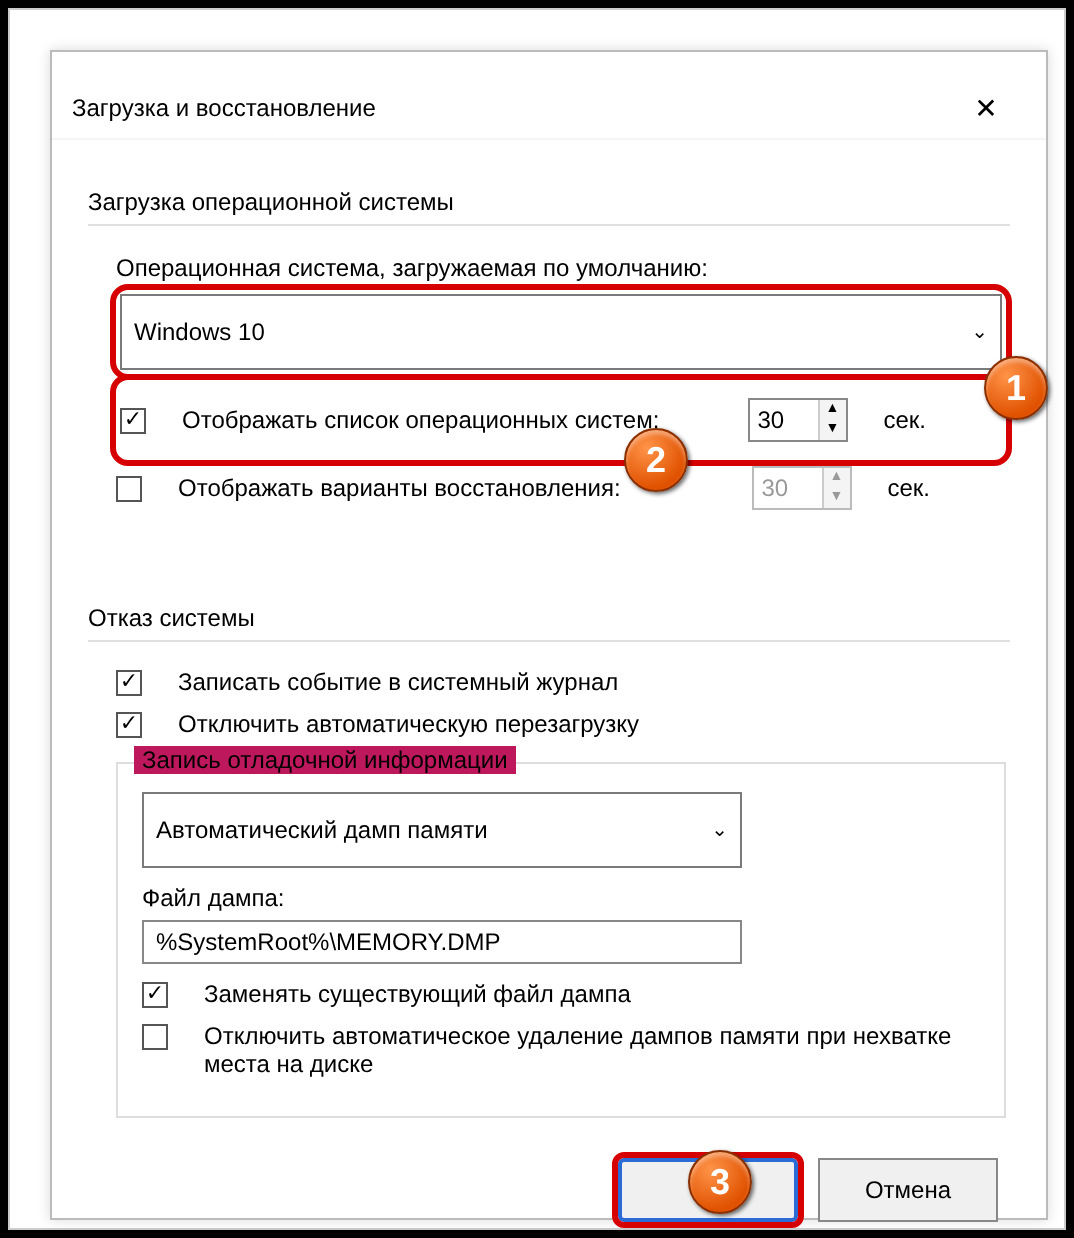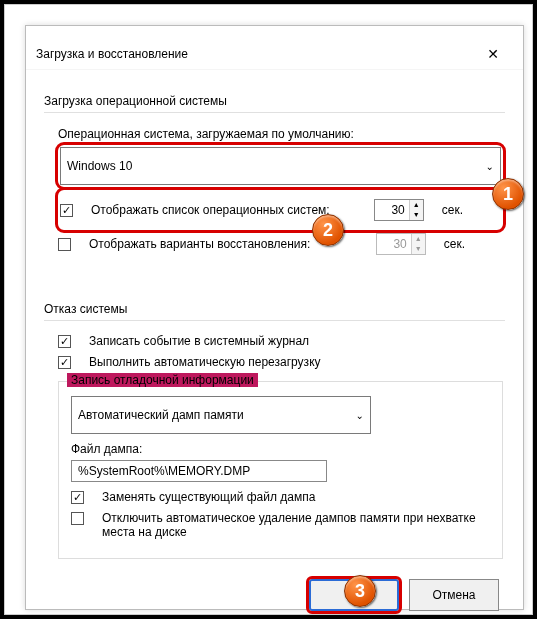--- a/index.html
+++ b/index.html
@@ -82,21 +82,21 @@
   .cb.checked::before { content: "✓"; }
   .spinner {
     width: 50px; height: 22px;
     border: 1px solid #888;
     background: #fff;
     display: flex; align-items: center;
     padding: 0 4px;
     font-size: 12px;
     position: relative;
   }
-  .spinner .val { flex: 1; text-align: right; padding-right: 4px; }
+  .spinner .val { flex: 1; text-align: left; padding-right: 4px; }
   .spinner .btns {
     width: 14px;
     display: flex; flex-direction: column;
     margin-right: -4px;
   }
   .spinner .btns div {
     height: 10px; font-size: 7px; line-height: 10px;
     text-align: center;
     border-left: 1px solid #ccc;
     background: #f4f4f4;
@@ -108,21 +108,21 @@
     margin-top: 6px;
     position: relative;
   }
   .sub-label {
     position: absolute; top: -9px; left: 8px;
     background: #be185d; padding: 0 4px;
     font-size: 12px;
   }
   .combo.small { width: 300px; }
   .textbox {
-    width: 256px; height: 22px;
+    width: 300px; height: 22px;
     border: 1px solid #888;
     background: #fff;
     padding: 2px 6px;
     font-size: 12px;
   }
   .buttonbar {
     display: flex; justify-content: flex-end; gap: 10px;
     margin-top: 18px;
     padding-right: 6px;
   }
@@ -222,21 +222,21 @@
       <div class="group" style="margin-top:38px">
         <div class="group-label">Отказ системы</div>
         <div class="sep-line"></div>
         <div class="group-body">
           <div class="row">
             <span class="cb checked"></span>
             <span>Записать событие в системный журнал</span>
           </div>
           <div class="row">
             <span class="cb checked"></span>
-            <span>Выполнить автоматическую перезагрузку</span>
+            <span>Отключить автоматическую перезагрузку</span>
           </div>
 
           <div class="subgroup" style="margin-top:12px">
             <span class="sub-label">Запись отладочной информации</span>
             <div class="combo small" style="margin-top:8px">
               <span>Автоматический дамп памяти</span>
               <span class="arrow">⌄</span>
             </div>
             <div class="field-label" style="">Файл дампа:</div>
             <input class="textbox" value="%SystemRoot%\MEMORY.DMP" style="">

